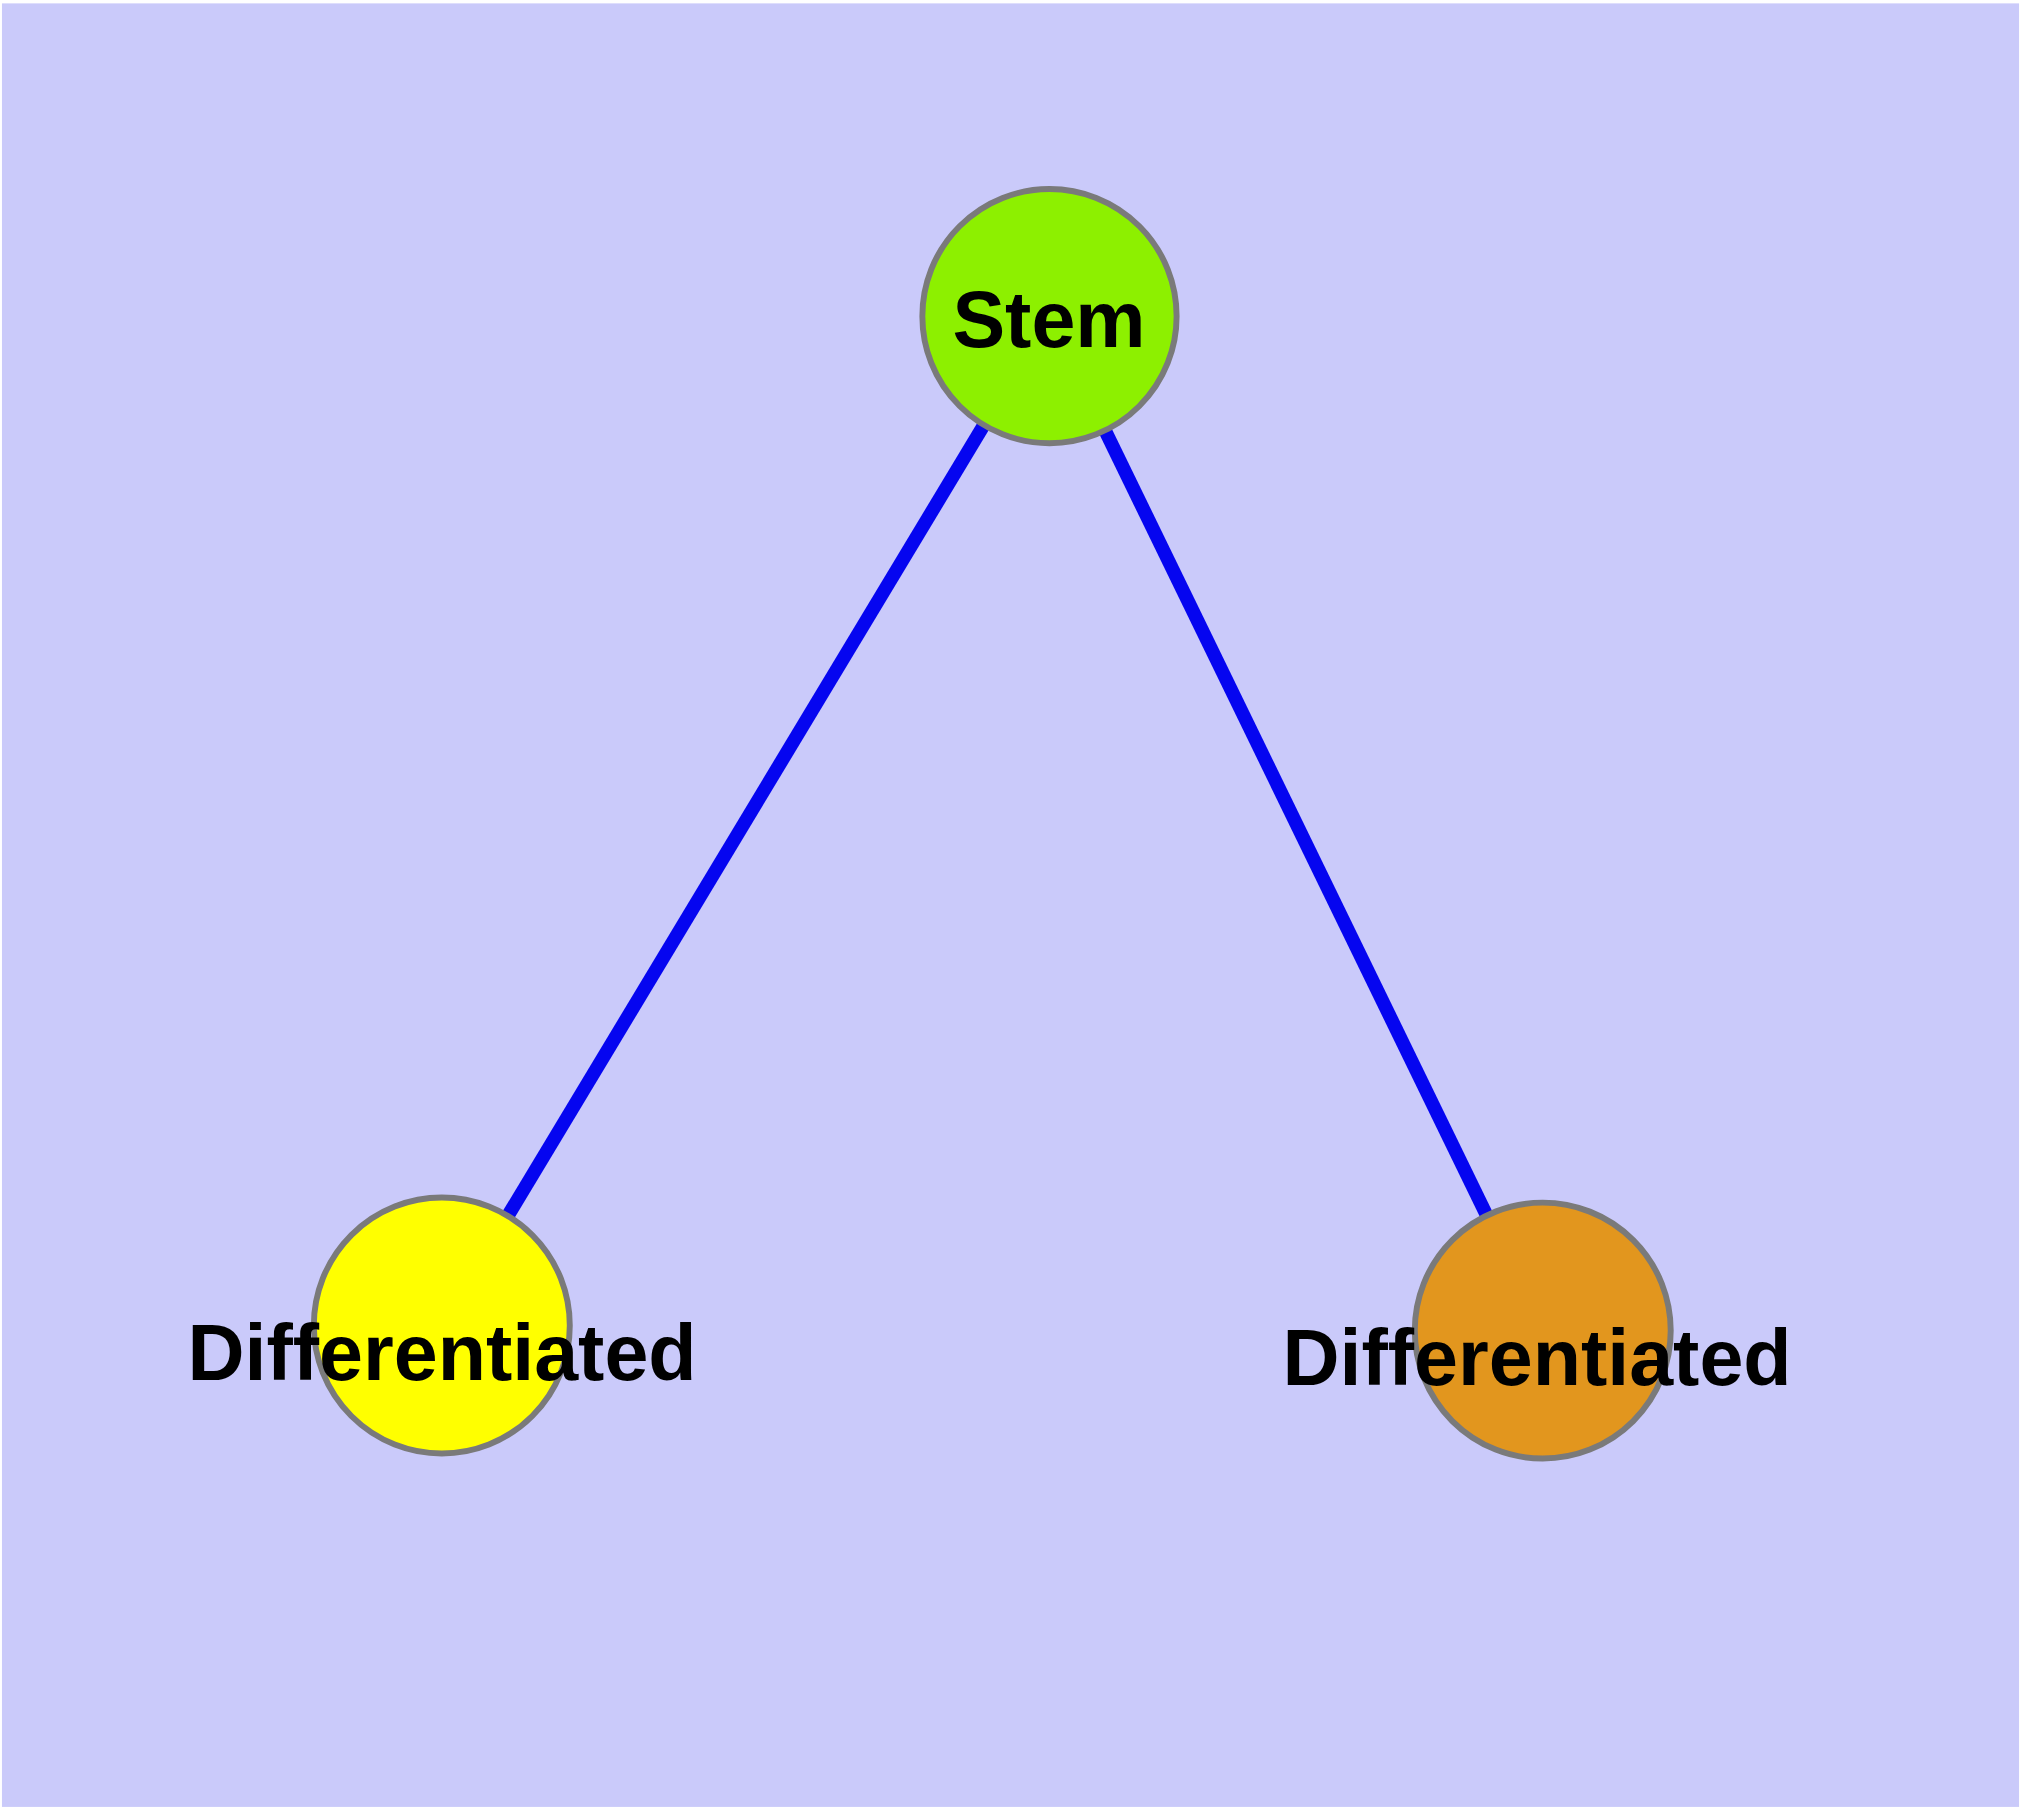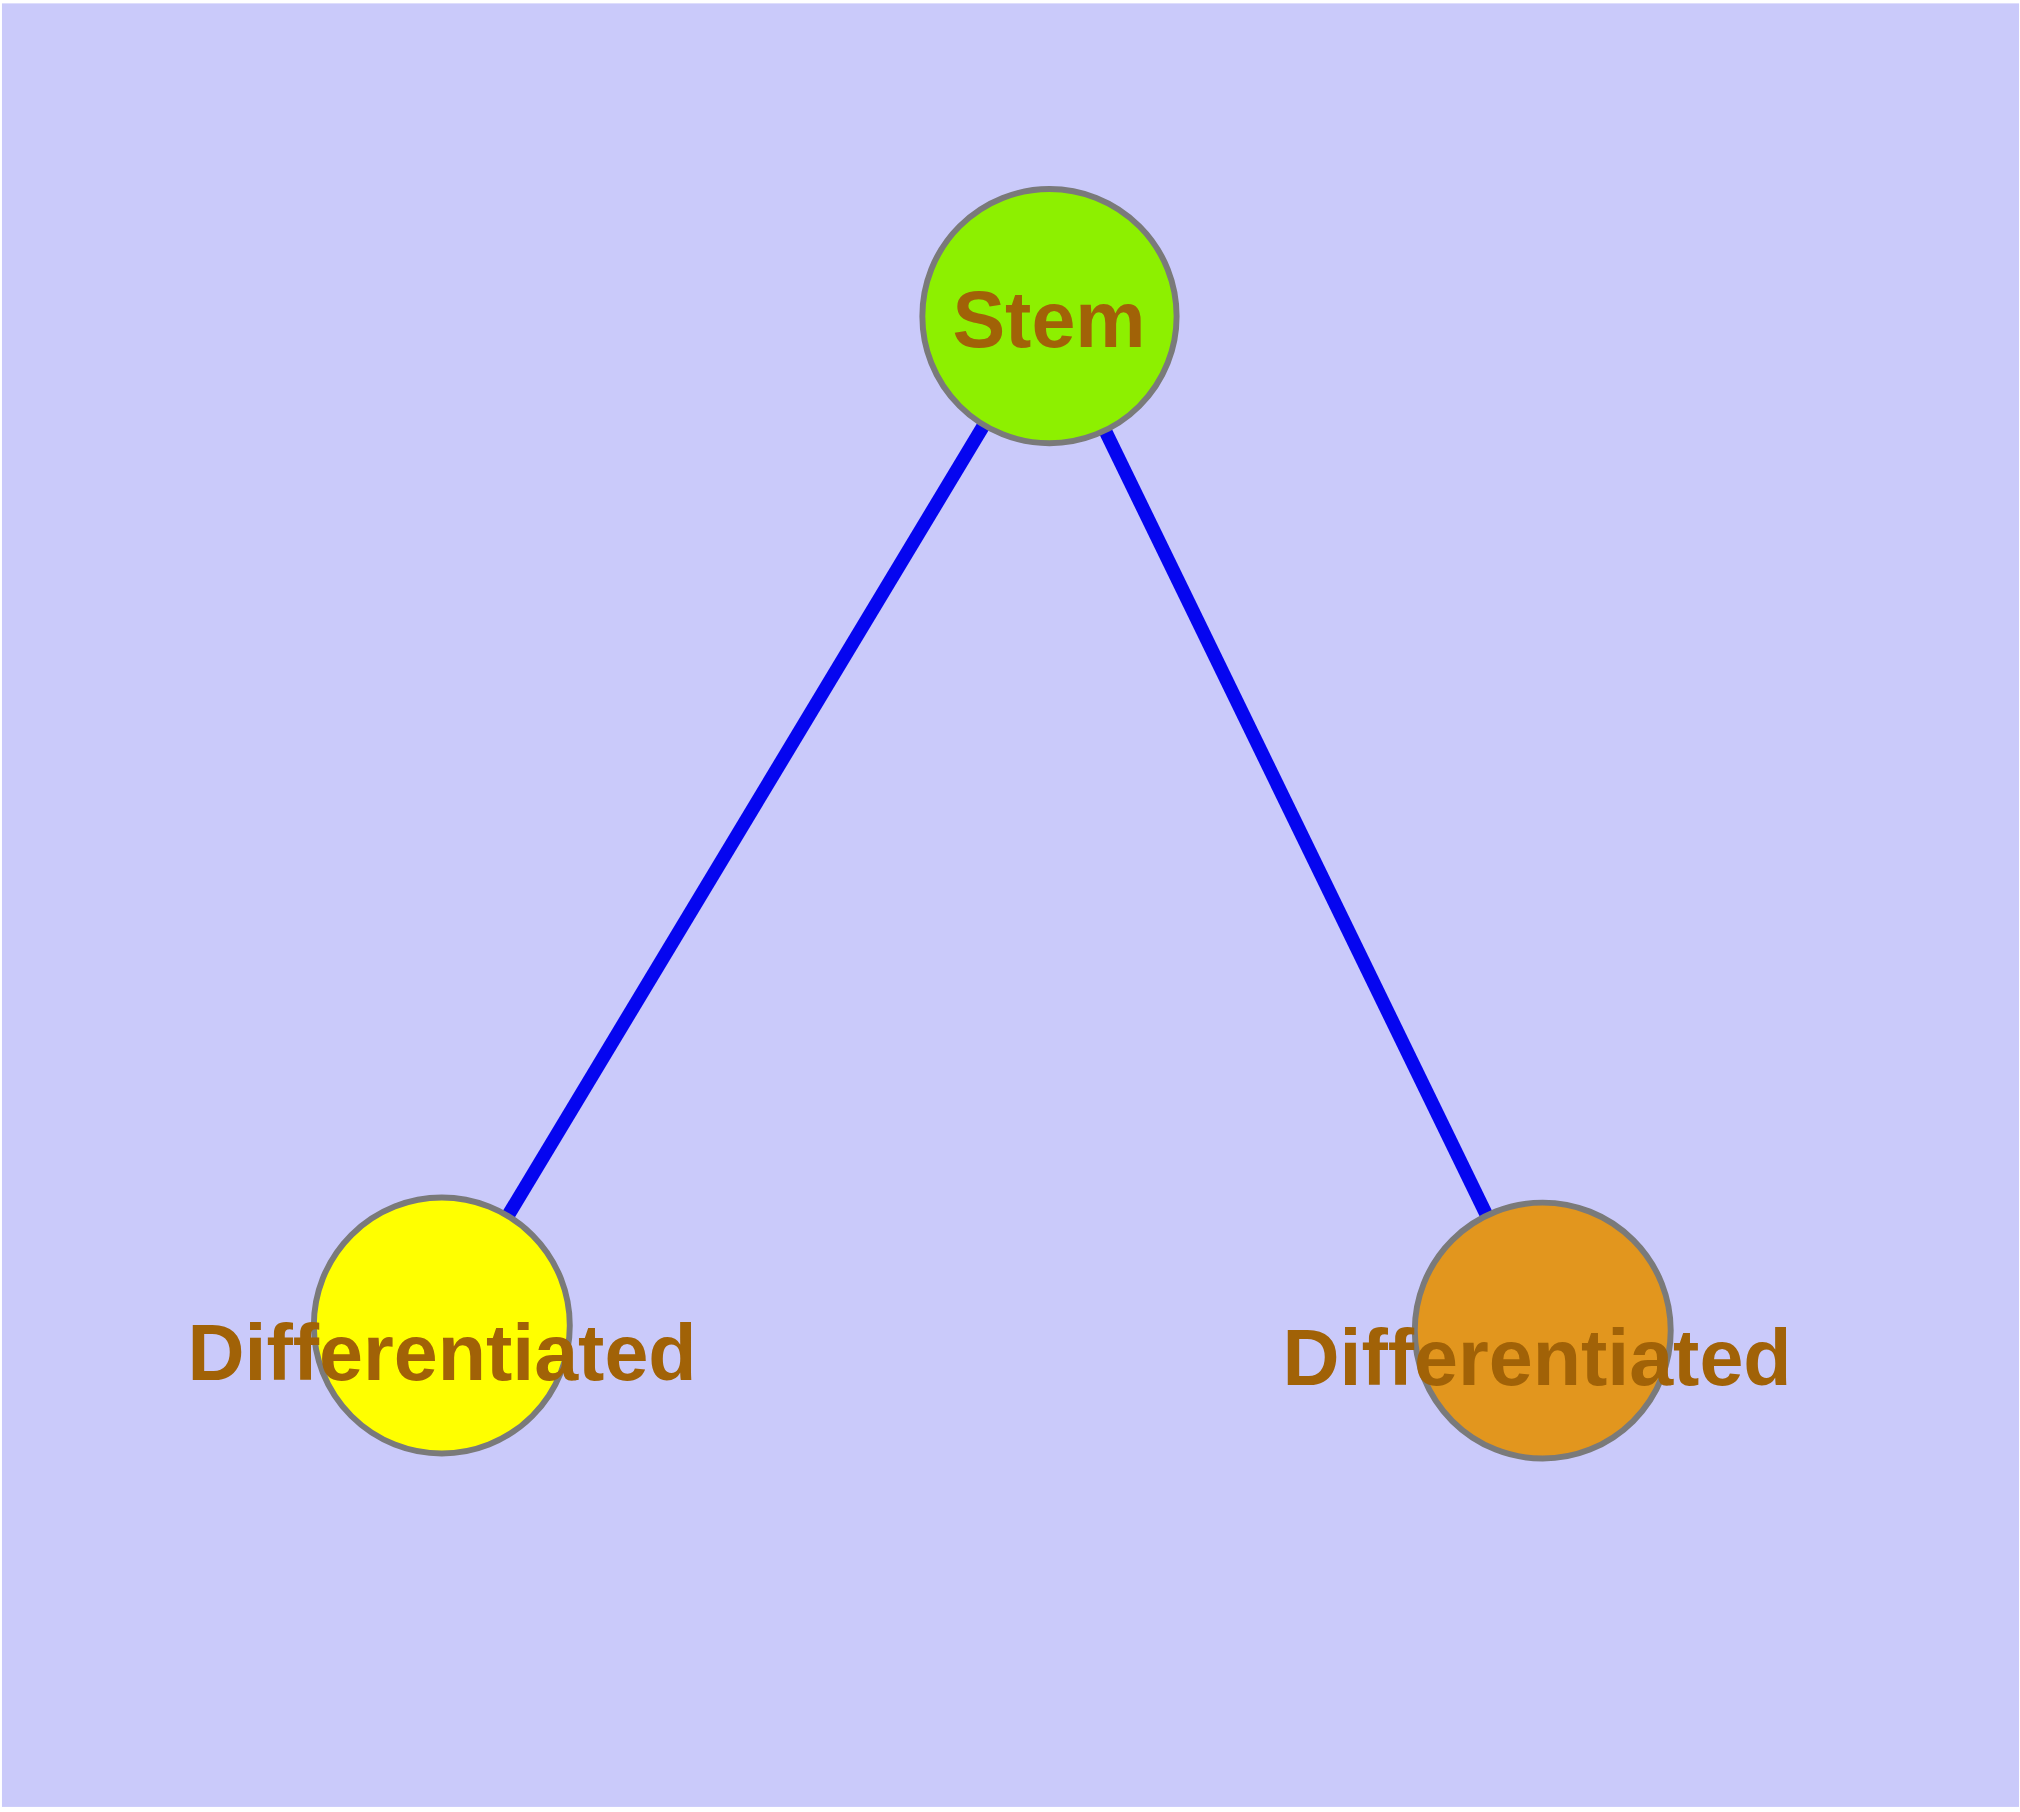--- a/index.html
+++ b/index.html
@@ -24,21 +24,21 @@
     left: 0;
     top: 0;
     width: 100%;
     height: 100%;
     display: block;
   }
   .node-label {
     position: absolute;
     transform: translate(-50%, -50%);
     text-align: center;
-    color: #a16207;
+    color: #000000;
     font-weight: bold;
     font-size: 79px;
     line-height: 95px;
     white-space: nowrap;
     z-index: 2;
   }
   .node-label .line {
     display: block;
     margin-top: 41px;
   }

